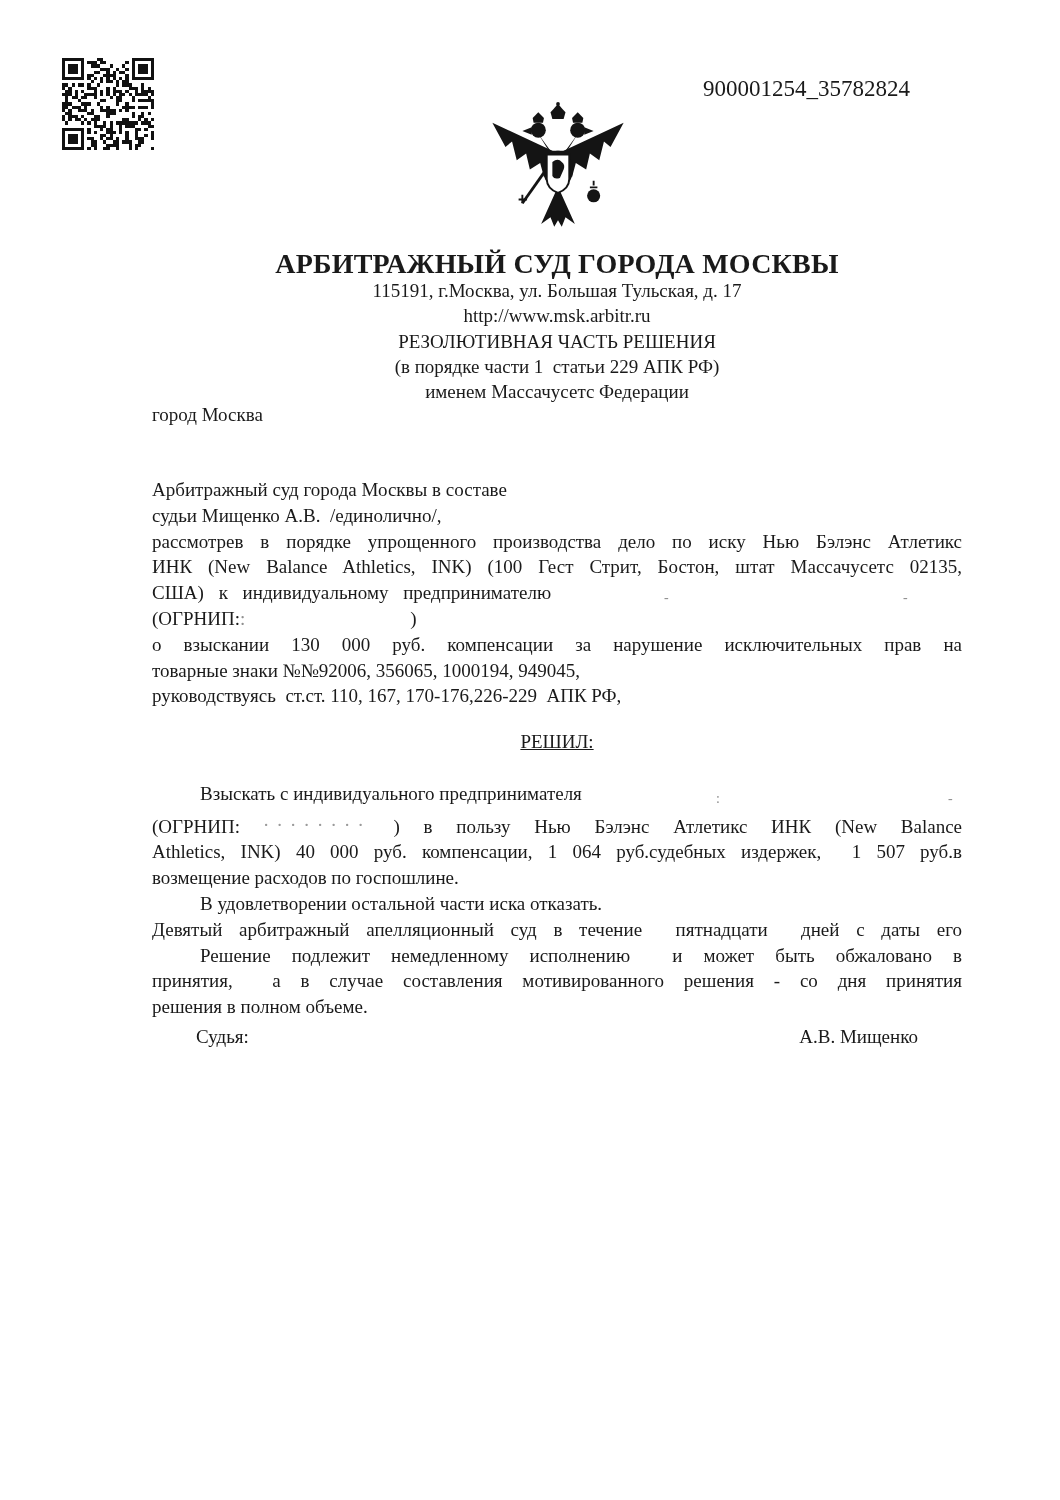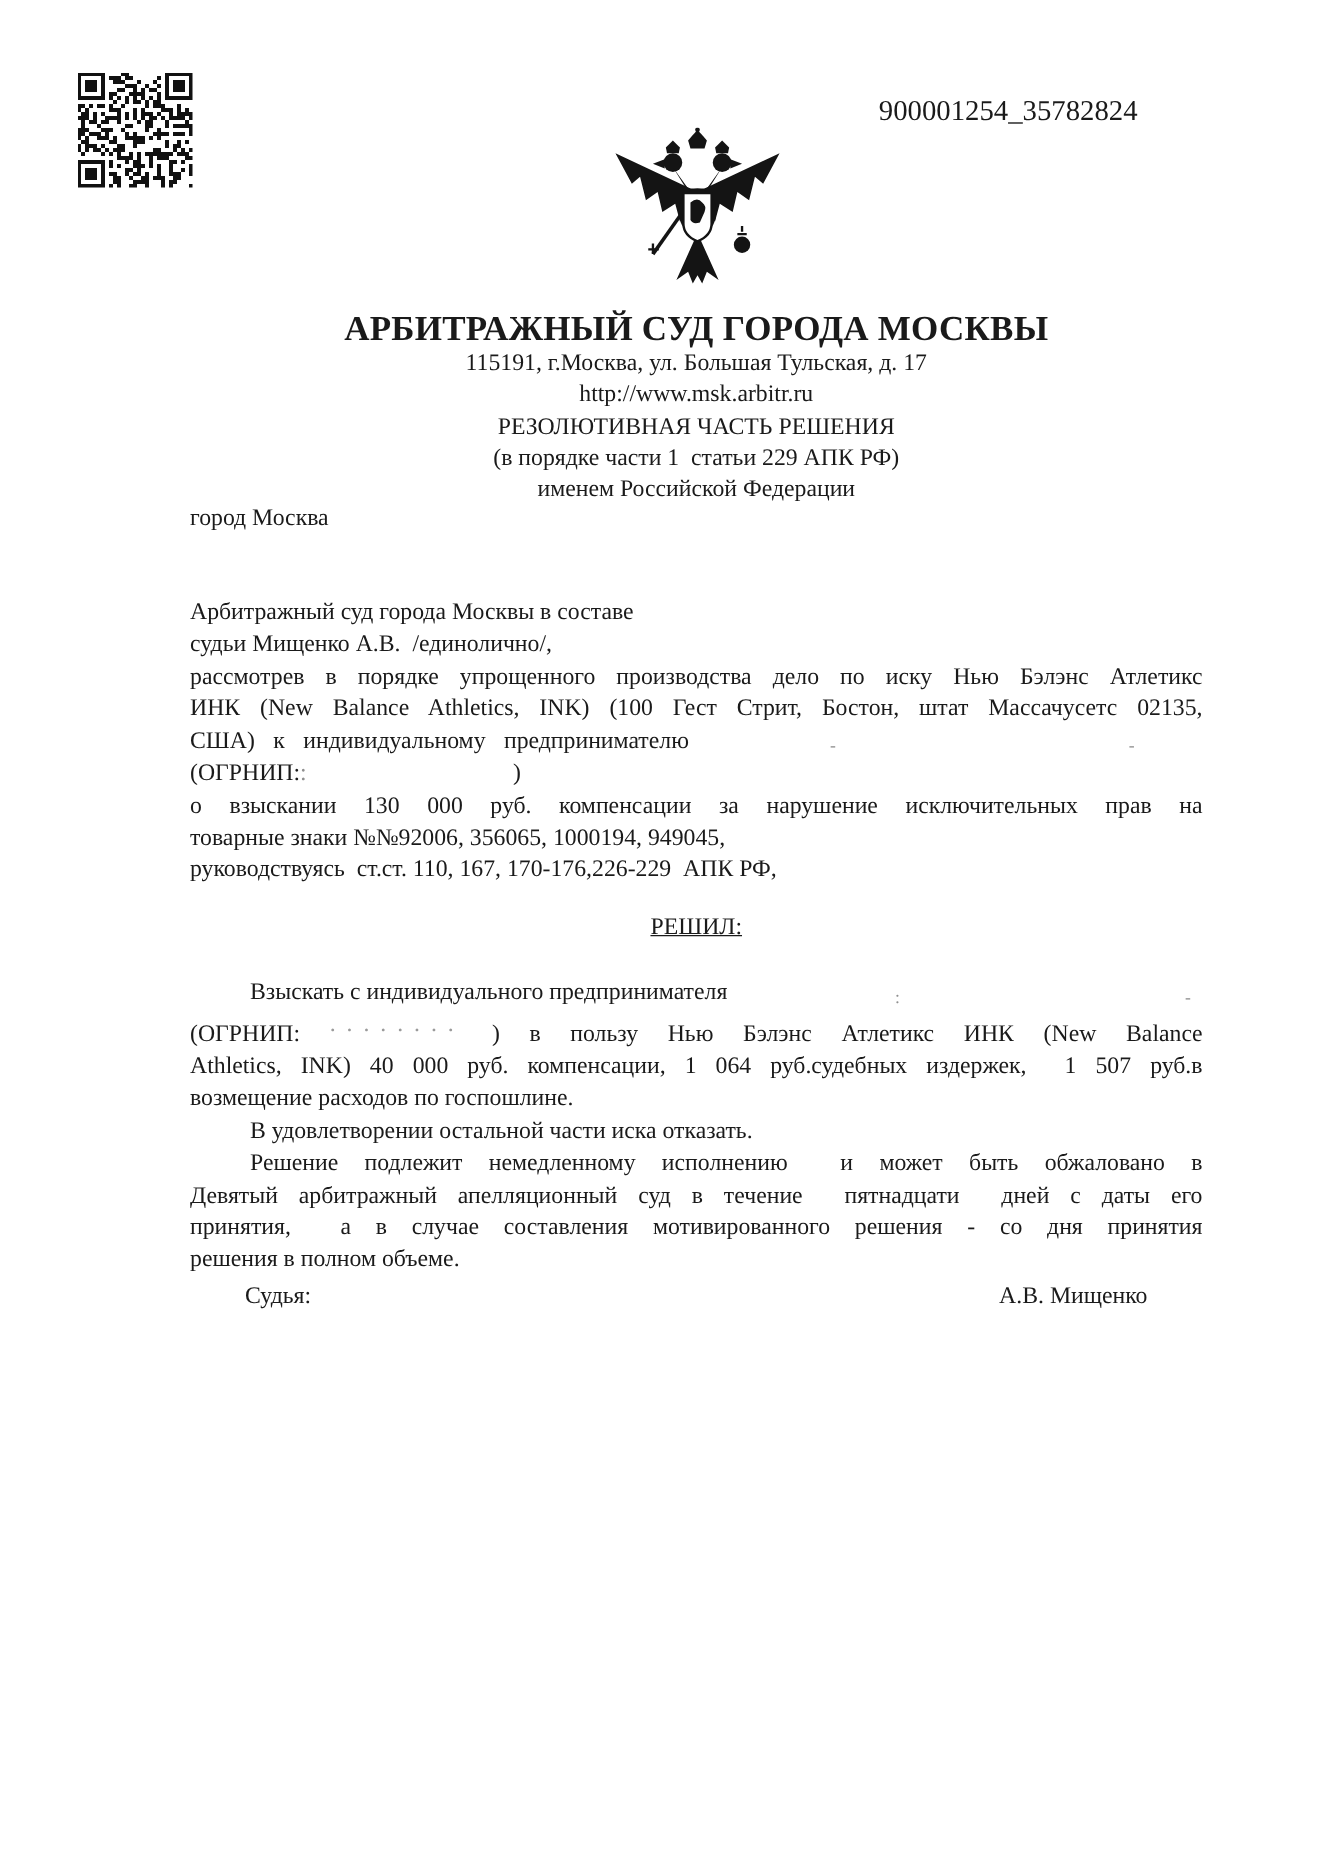--- a/index.html
+++ b/index.html
@@ -68,21 +68,21 @@
     <path d="M68,56 h24 v26 q0,10 -12,15 q-12,-5 -12,-15 z" fill="#ffffff" stroke="#141414" stroke-width="2"></path>
     <path d="M74,64 q6,-5 10,0 q4,3 2,8 l-4,9 q-6,2 -8,-2 z" fill="#141414"></path>
   </svg>
 
   <div class="header">
     <div class="court-name">АРБИТРАЖНЫЙ СУД ГОРОДА МОСКВЫ</div>
     <div>115191, г.Москва, ул. Большая Тульская, д. 17</div>
     <div>http://www.msk.arbitr.ru</div>
     <div>РЕЗОЛЮТИВНАЯ ЧАСТЬ РЕШЕНИЯ</div>
     <div>(в порядке части 1&nbsp; статьи 229 АПК РФ)</div>
-    <div>именем Российской Федерации</div>
+    <div>именем Массачусетс Федерации</div>
   </div>
 
   <div class="meta">
     <div>город Москва</div>
   </div>
 
   <div class="body">
     <div class="line">Арбитражный суд города Москвы в составе</div>
     <div class="line">судьи Мищенко А.В.&nbsp; /единолично/,</div>
     <div class="line j">рассмотрев в порядке упрощенного производства дело по иску Нью Бэлэнс Атлетикс</div>
@@ -107,22 +107,22 @@
       <span class="fm" style="left:748px">-</span>
     </div>
     <div class="line j">
       <span>(ОГРНИП:</span>
       <span class="dots">. . . . . . . . . . . . . . .</span>
       <span>) в пользу Нью Бэлэнс Атлетикс ИНК (New Balance</span>
     </div>
     <div class="line j">Athletics, INK) 40&nbsp;000 руб. компенсации, 1&nbsp;064 руб.судебных издержек, &nbsp;1&nbsp;507 руб.в</div>
     <div class="line">возмещение расходов по госпошлине.</div>
     <div class="line indent">В удовлетворении остальной части иска отказать.</div>
+    <div class="line j">Девятый арбитражный апелляционный суд в течение &nbsp;пятнадцати &nbsp;дней с даты его</div>
     <div class="line j indent">Решение подлежит немедленному исполнению &nbsp;и может быть обжаловано в</div>
-    <div class="line j">Девятый арбитражный апелляционный суд в течение &nbsp;пятнадцати &nbsp;дней с даты его</div>
     <div class="line j">принятия, &nbsp;а в случае составления мотивированного решения - со дня принятия</div>
     <div class="line">решения в полном объеме.</div>
   </div>
 
   <div class="signature">
     <span class="judge-label">Судья:</span>
     <span class="judge-name">А.В. Мищенко</span>
   </div>
 
 </div>

